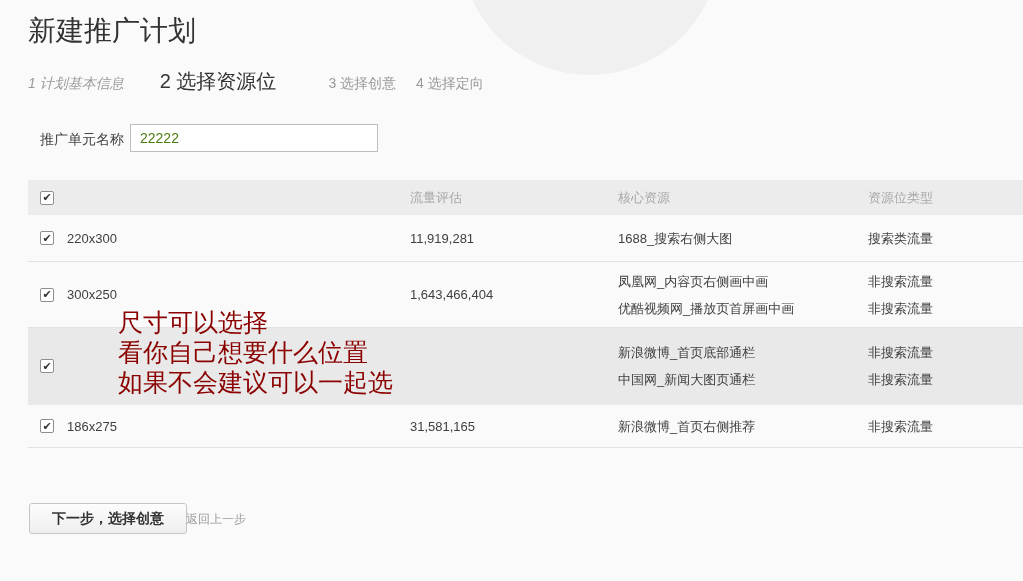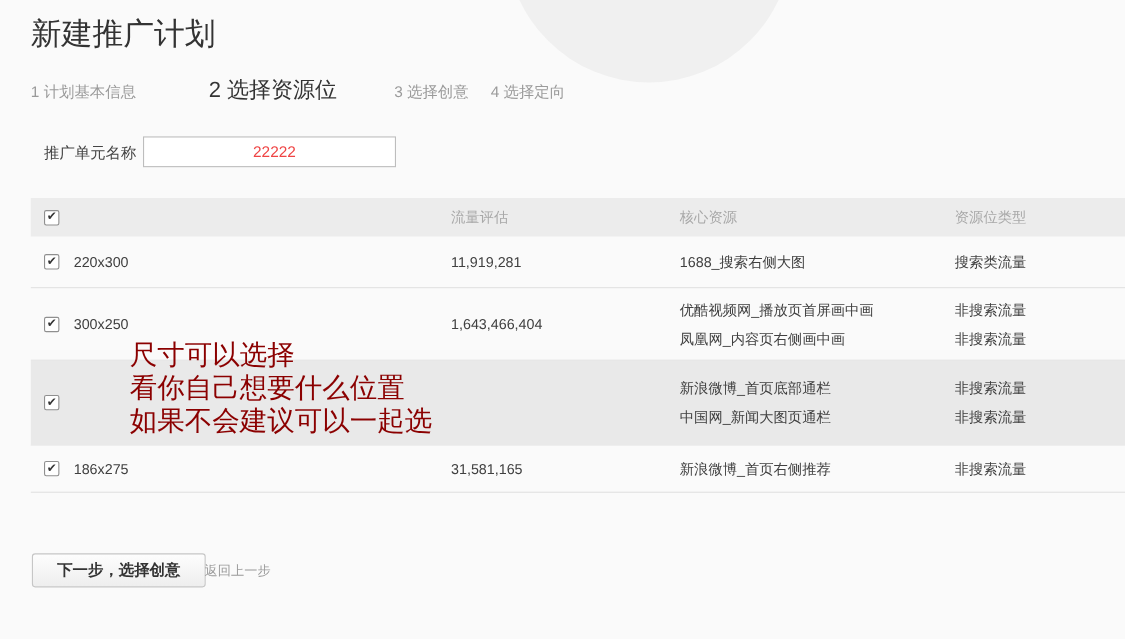--- a/index.html
+++ b/index.html
@@ -35,41 +35,40 @@
   }
   .step {
     font-size: 14px;
     color: #9a9a9a;
     cursor: pointer;
   }
   .step.active {
     font-size: 20px;
     color: #333;
   }
-  .step-1 { margin-right: 66px; }
+  .step-1 { margin-right: 36px; font-style: italic; }
   .step-2 { margin-right: 52px; }
   .step-3 { margin-right: 20px; }
   .unit-label {
     position: absolute;
     left: 40px; top: 131px;
     font-size: 14px;
     color: #444;
   }
   .unit-input {
     position: absolute;
     left: 130px; top: 124px;
-    width: 230px; height: 28px;
+    width: 248px; height: 28px;
     border: 1px solid #bdbdbd;
     background: #fff;
     font-size: 14px;
-    color: #ef4444;
+    color: #4d7c0f;
     padding-left: 9px;
     outline: none;
     font-family: "Liberation Sans", "DejaVu Sans", sans-serif;
-    text-align: center;
   }
   .res-table {
     position: absolute;
     left: 28px; top: 180px;
     width: 995px;
   }
   .thead {
     position: relative;
     height: 35px;
     background: #ececec;
@@ -195,22 +194,22 @@
 
   <div class="trow row-2">
     <div class="cell c-check">
       <span class="checkbox">
           <span>✔</span>
         </span>
     </div>
     <div class="cell c-size">300x250</div>
     <div class="cell c-traffic">1,643,466,404</div>
     <div class="cell c-res">
+      <div>凤凰网_内容页右侧画中画</div>
       <div>优酷视频网_播放页首屏画中画</div>
-      <div>凤凰网_内容页右侧画中画</div>
     </div>
     <div class="cell c-type">
       <div>非搜索流量</div>
       <div>非搜索流量</div>
     </div>
   </div>
 
   <div class="trow row-3 shaded">
     <div class="cell c-check">
       <span class="checkbox">

